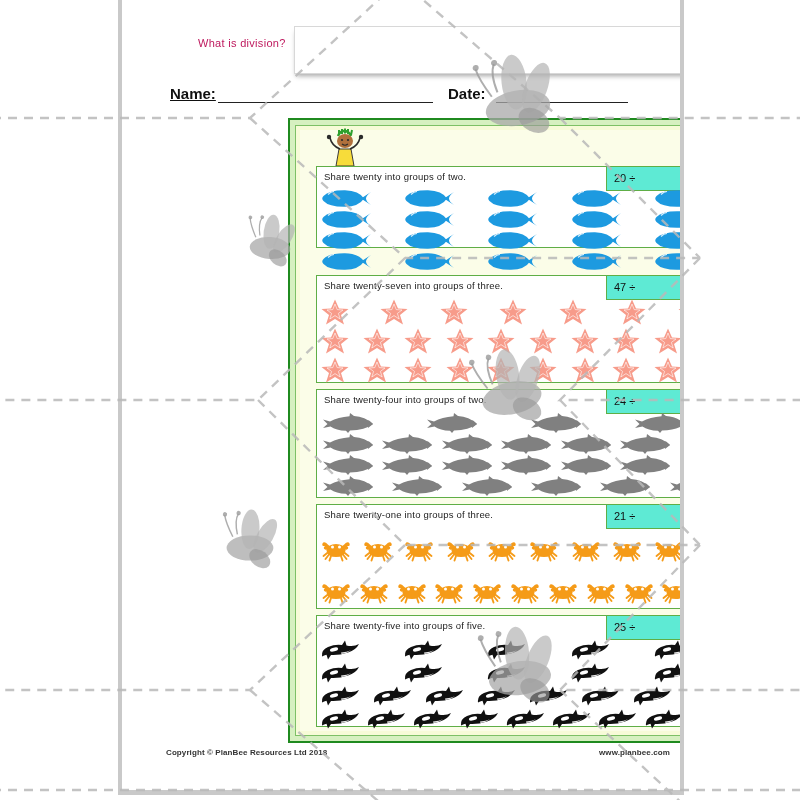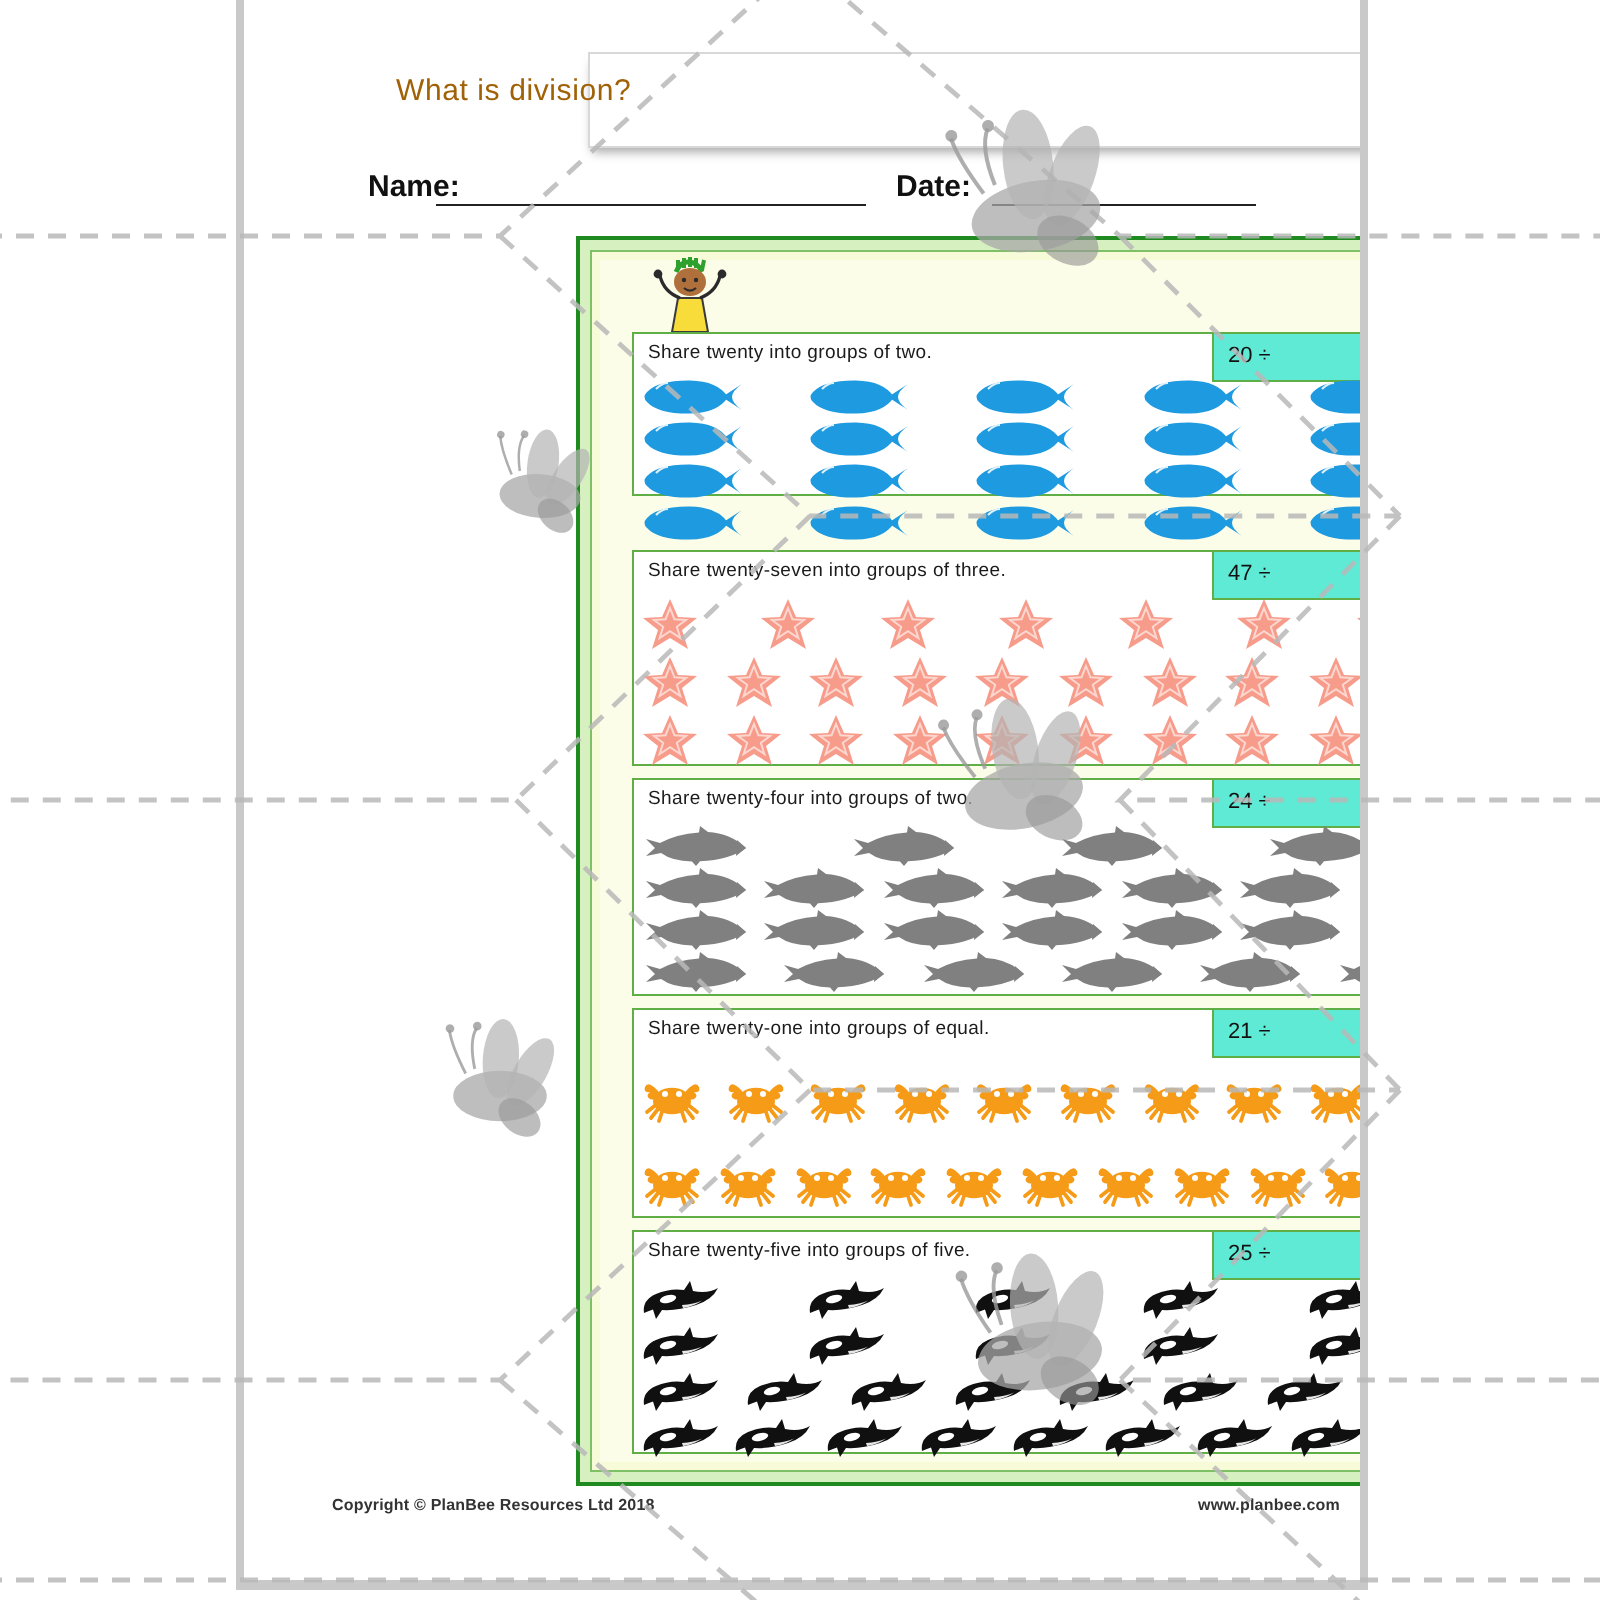--- a/index.html
+++ b/index.html
@@ -33,38 +33,38 @@
   
   .title-bar{
     position:absolute;left:172px;top:26px;width:456px;height:46px;
     background:#ffffff;
     border:1px solid #d8d8d8;
     box-shadow:0 4px 5px -2px rgba(0,0,0,0.35);
     z-index:10;
   }
   .title-left{
     position:absolute;left:26px;top:11px;
-    font-size:15px;color:#a16207;letter-spacing:.3px;
+    font-size:11px;color:#be185d;letter-spacing:.3px;
   }
   .title-right{
     position:absolute;right:20px;top:11px;
     font-size:15px;color:#2b2b2b;letter-spacing:.3px;
   }
 
   
   .namedate{
     position:absolute;left:170px;top:85px;width:460px;height:22px;z-index:10;
   }
   .nd-label{
     position:absolute;font-size:15px;font-weight:bold;color:#111;
   }
   .nd-rule{
     position:absolute;border-bottom:1.6px solid #222;height:0;
   }
-  .nm-lab{left:14px;top:0px;}
+  .nm-lab{left:0px;top:0px;text-decoration:underline;}
   .nm-rule{left:48px;top:17px;width:215px;}
   .dt-lab{left:278px;top:0px;}
   .dt-rule{left:326px;top:17px;width:132px;}
 
   
   .ws-outer{
     position:absolute;left:166px;top:118px;width:466px;height:625px;
     background:#d6f0c0;
     border:2px solid #1f8a1f;
     box-sizing:border-box;
@@ -688,21 +688,21 @@
       <path d="M52 11 Q44 3.5 33 3 L29 0 L28.5 3.2 Q17 4 9 8.5 L2 6.5 L6.5 11 L2 15 L9.5 13.5
                Q15 17.5 25 17.8 L27 20 L29 17.6 Q44 17 52 11 Z" fill="#808080"></path>
       <path d="M33 3 L36 7 L31 7 Z" fill="#808080"></path>
       <path d="M52 11 L47.5 7 L47 15 Z" fill="#808080"></path>
     </svg>
                     </span>
                   </div>
                 </div>
               </div>
               <div class="qblock" style="top: 374px; height: 105px;">
-                <div class="q-text">Share twenty-one into groups of equal.</div>
+                <div class="q-text">Share twenty-one into groups of three.</div>
                 <div class="q-sum">
                   <span class="lhs">21 ÷</span>
                 </div>
                 <div class="objects">
                   <div class="orow" style="height: 38.5px; margin-top: 6px;">
                     <span class="obj" style="margin-right: 11.6px; transform: scale(1); transform-origin: left center; width: 30px; height: 24px;">
                       <svg width="30" height="24" viewBox="0 0 30 24">
       <ellipse cx="15" cy="12.5" rx="9.5" ry="6.6" fill="#f59b18"></ellipse>
       <path d="M8 7.5 Q3 2 1.5 5.5 Q0.5 8.5 4 8 Q1.5 10 4 11.5 Q7 12.5 8.5 9.5 Z" fill="#f59b18"></path>
       <path d="M22 7.5 Q27 2 28.5 5.5 Q29.5 8.5 26 8 Q28.5 10 26 11.5 Q23 12.5 21.5 9.5 Z" fill="#f59b18"></path>

